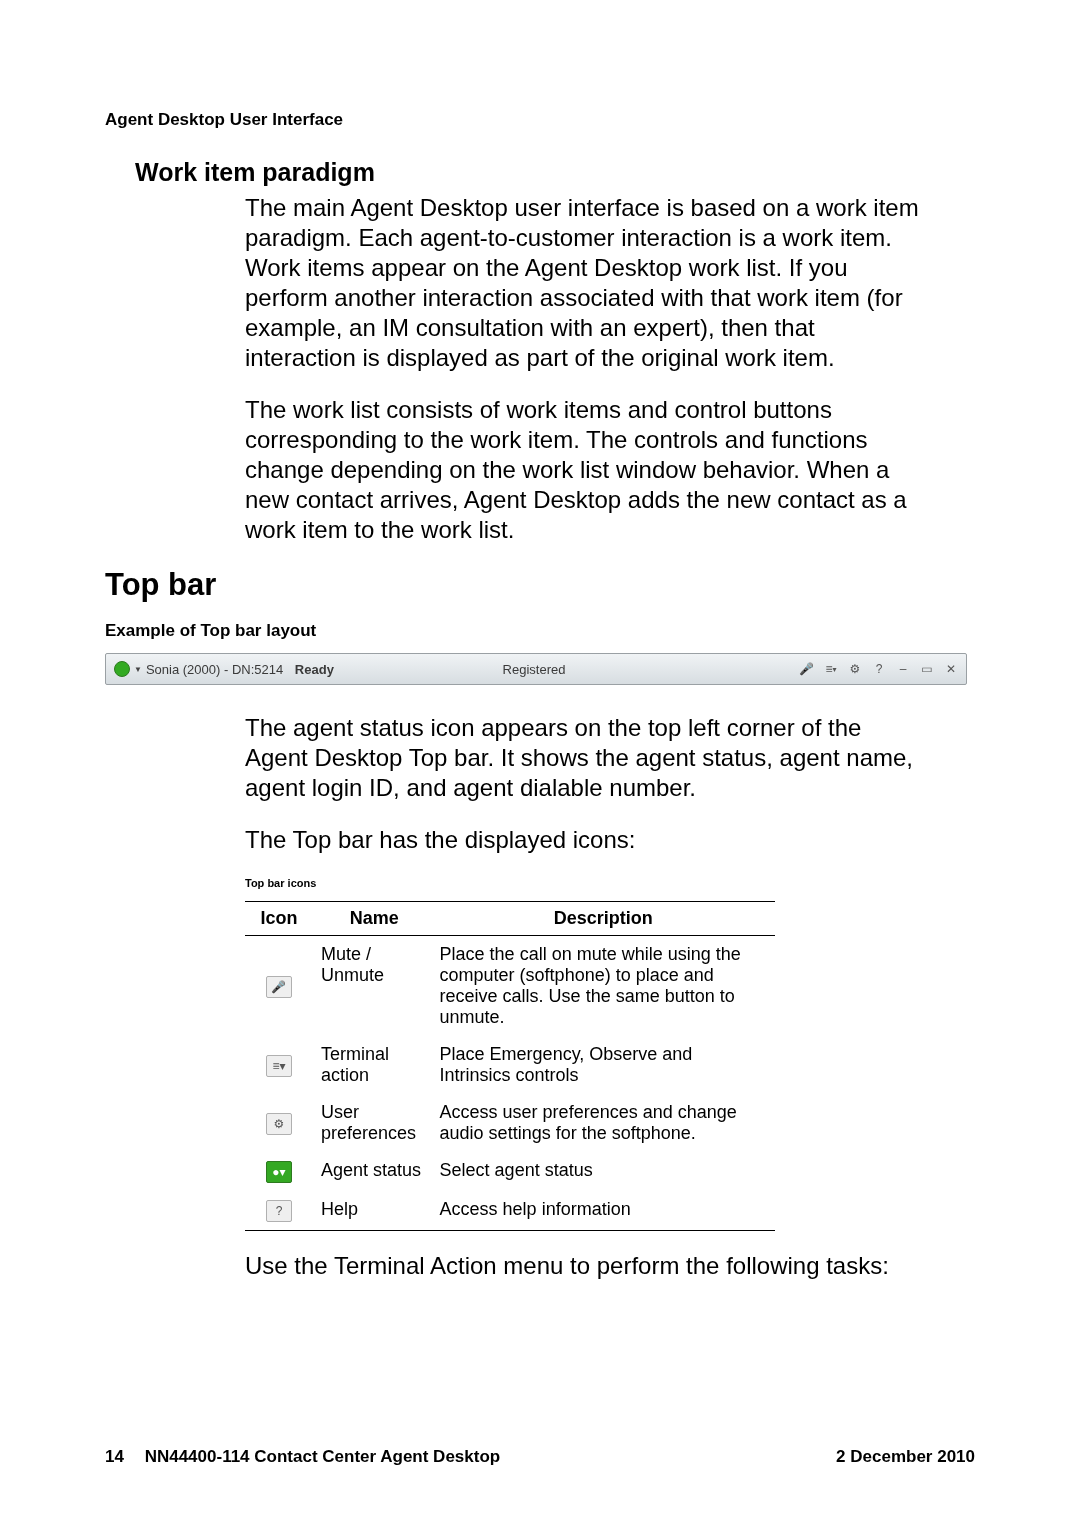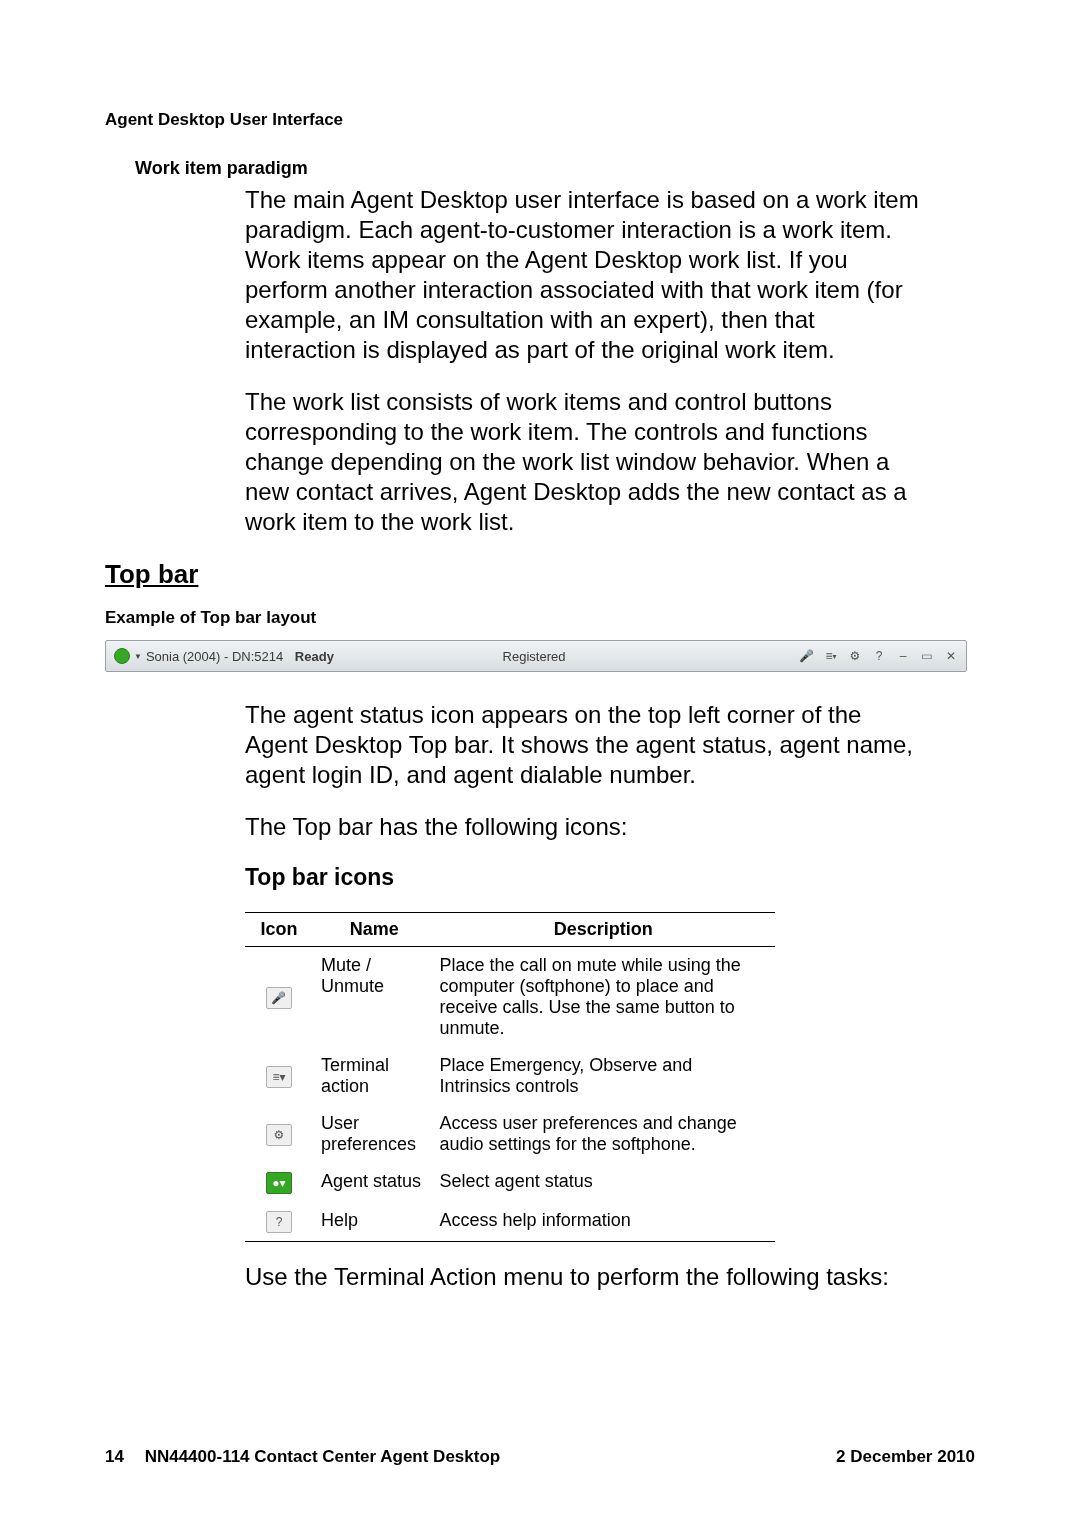--- a/index.html
+++ b/index.html
@@ -17,29 +17,28 @@
     min-height: 1527px;
     padding: 110px 105px 60px 105px;
     position: relative;
   }
   .header-title {
     font-size: 17px;
     font-weight: bold;
     margin-bottom: 28px;
   }
   .section-h2 {
-    font-size: 18px;
+    font-size: 25px;
     font-weight: bold;
     margin: 0 0 6px 30px;
   }
   .section-h1 {
-    font-size: 26px;
+    font-size: 31px;
     font-weight: bold;
     margin: 0 0 6px 0;
-    text-decoration: underline;
   }
   .body-text {
     margin-left: 140px;
     font-size: 24px;
     line-height: 1.25;
     margin-bottom: 22px;
     width: 680px;
   }
   .example-label {
     font-size: 17px;
@@ -93,24 +92,24 @@
     width: 14px; height: 14px;
     display: inline-flex;
     align-items: center;
     justify-content: center;
     font-size: 12px;
     color: #555;
   }
   .bold { font-weight: bold; }
 
   .table-caption {
-    font-size: 23px;
+    font-size: 11px;
     font-weight: bold;
     margin-left: 140px;
-    margin-bottom: 21px;
+    margin-bottom: 12px;
   }
   table.icons {
     margin-left: 140px;
     border-collapse: collapse;
     width: 530px;
     font-size: 18px;
   }
   table.icons th {
     text-align: center;
     border-top: 1px solid #000;
@@ -173,37 +172,37 @@
   <div class="body-text">The work list consists of work items and control buttons corresponding to the work item. The controls and functions change depending on the work list window behavior. When a new contact arrives, Agent Desktop adds the new contact as a work item to the work list.</div>
 
   <div class="section-h1">Top bar</div>
 
   <div class="example-label">Example of Top bar layout</div>
 
   <div class="topbar">
     <div class="tb-left">
       <span class="status-dot"></span>
       <span class="drop-tri">▼</span>
-      <span>Sonia (2004) - DN:5214</span>&nbsp;
+      <span>Sonia (2000) - DN:5214</span>&nbsp;
       <span class="bold">Ready</span>
     </div>
     <div class="tb-center">Registered</div>
     <div class="tb-right">
       <span class="ic">🎤</span>
       <span class="ic">≡<span style="font-size:8px;">▾</span></span>
       <span class="ic">⚙</span>
       <span class="ic">?</span>
       <span class="ic">–</span>
       <span class="ic">▭</span>
       <span class="ic">✕</span>
     </div>
   </div>
 
   <div class="body-text">The agent status icon appears on the top left corner of the Agent Desktop Top bar. It shows the agent status, agent name, agent login ID, and agent dialable number.</div>
-  <div class="body-text">The Top bar has the following icons:</div>
+  <div class="body-text">The Top bar has the displayed icons:</div>
 
   <div class="table-caption">Top bar icons</div>
 
   <table class="icons">
     <thead>
       <tr>
         <th>Icon</th>
         <th>Name</th>
         <th>Description</th>
       </tr>

